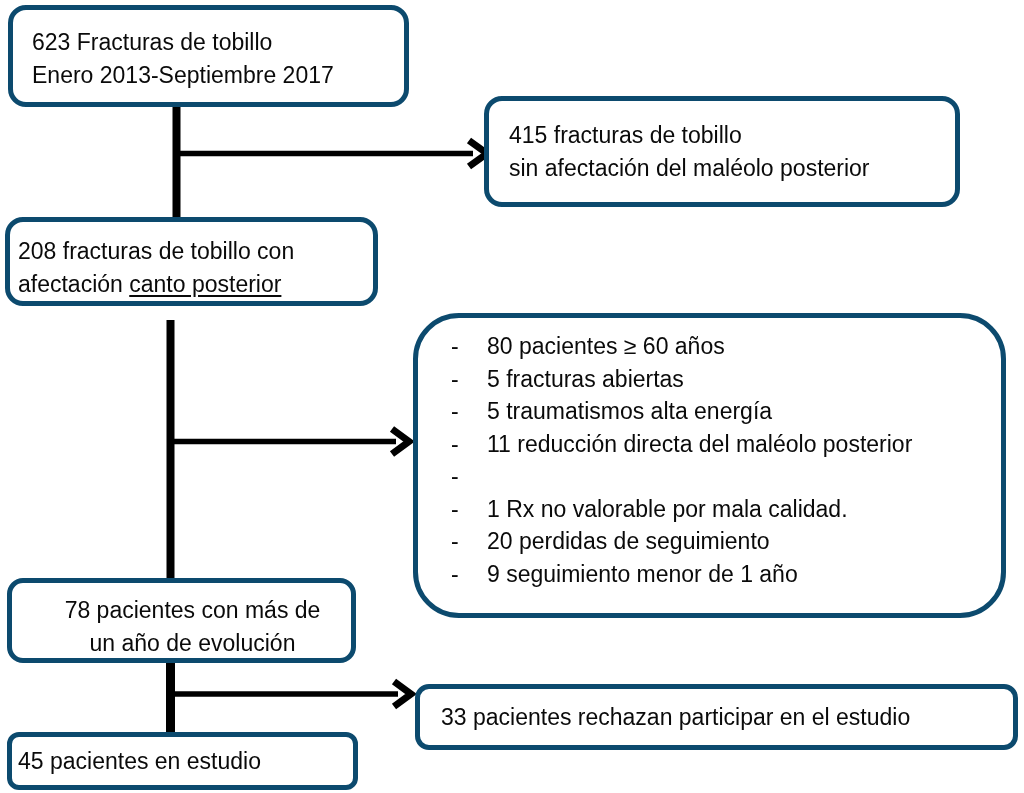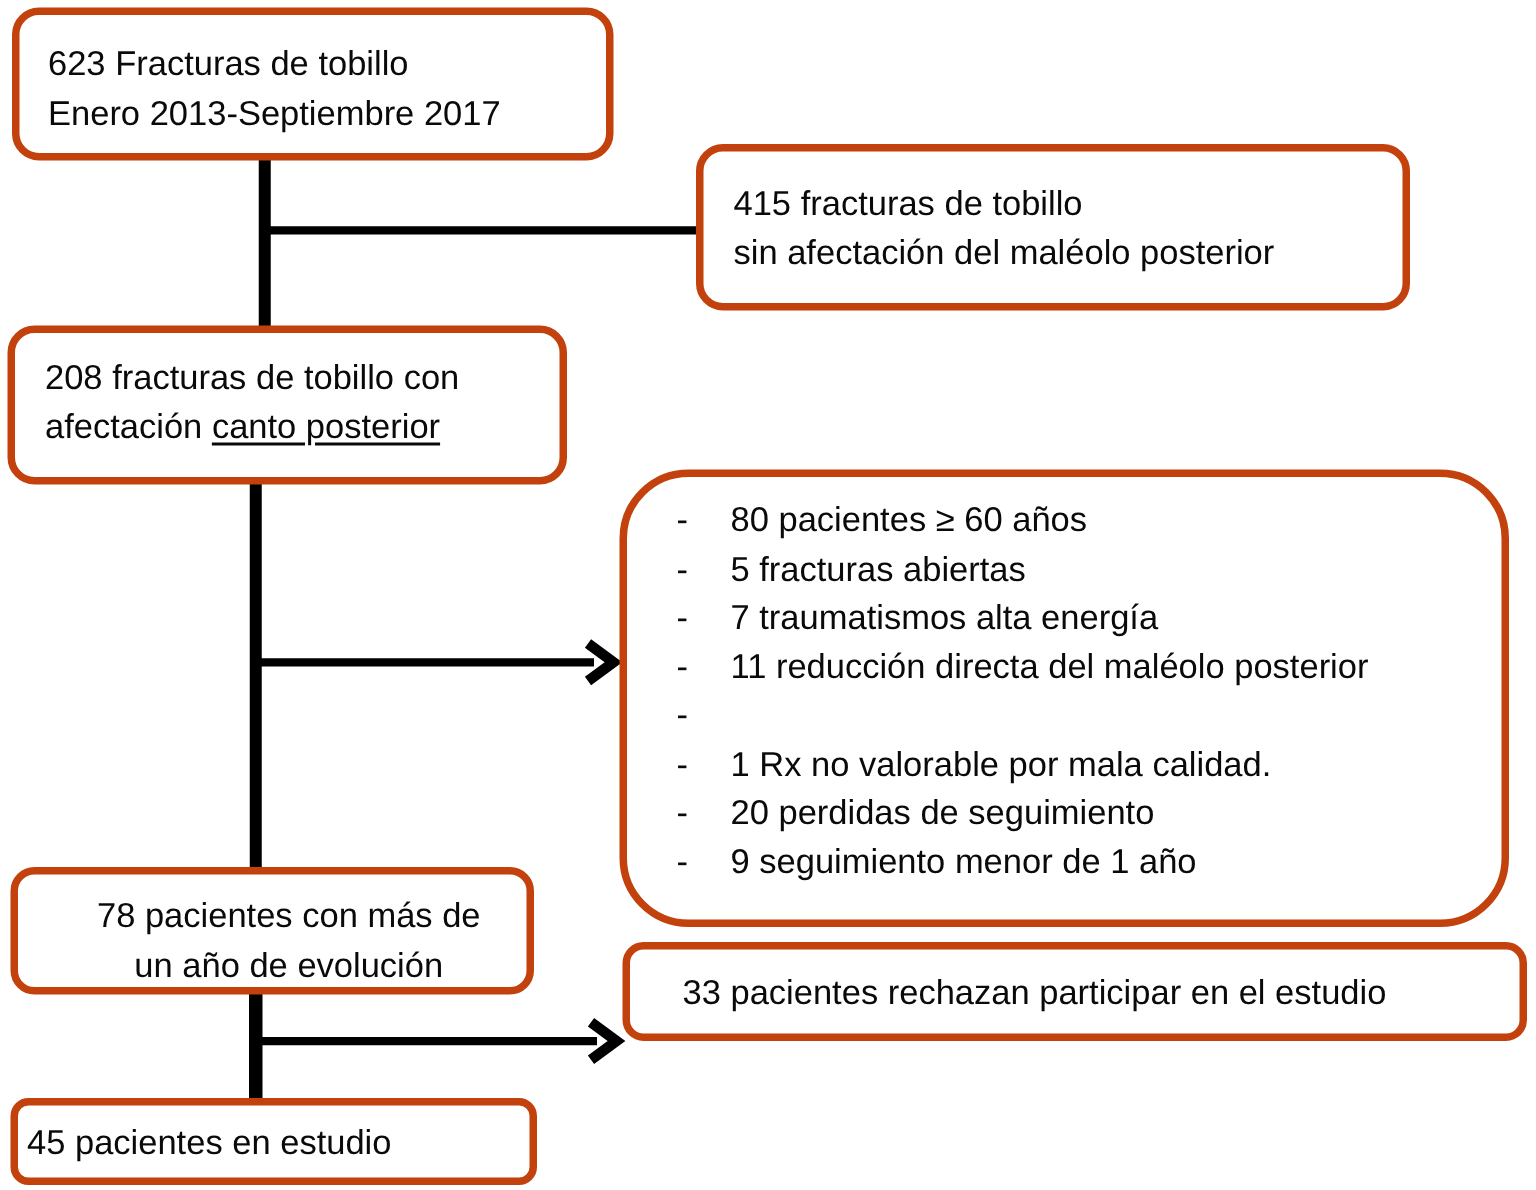--- a/index.html
+++ b/index.html
@@ -12,36 +12,36 @@
     width: 1024px;
     height: 793px;
     background: #ffffff;
     font-family: "Liberation Sans", sans-serif;
     color: #0a0a0a;
     overflow: hidden;
   }
   .box {
     position: absolute;
     box-sizing: border-box;
-    border: 5px solid #c2410c;
+    border: 5px solid #0c4a6e;
     border-radius: 18px;
     background: #ffffff;
     font-size: 23px;
     line-height: 33px;
   }
   .box .ln { display: block; white-space: nowrap; }
   .underline { text-decoration: underline; text-underline-offset: 3px; }
 
   
   .box-total        { left: 8px;   top: 5px;   width: 401px; height: 102px; padding: 16px 0 0 19px; }
-  .box-no-posterior { left: 464px; top: 96px;  width: 476px; height: 111px; padding: 18px 0 0 20px; }
-  .box-posterior    { left: 5px;   top: 217px; width: 373px; height: 106px; padding: 13px 0 0 20px; }
+  .box-no-posterior { left: 484px; top: 96px;  width: 476px; height: 111px; padding: 18px 0 0 20px; }
+  .box-posterior    { left: 5px;   top: 217px; width: 373px; height: 89px; padding: 13px 0 0 8px; }
   .box-exclusions   { left: 413px; top: 313px; width: 593px; height: 305px; border-radius: 46px; padding: 12px 0 0 0; line-height: 32.5px; }
   .box-one-year     { left: 7px;   top: 578px; width: 349px; height: 85px;  padding: 11px 0 16px 22px; border-radius: 16px; text-align: center; }
-  .box-refused      { left: 415px; top: 628px; width: 603px; height: 66px;  border-radius: 14px; display: flex; align-items: center; padding-left: 35px; }
+  .box-refused      { left: 415px; top: 684px; width: 603px; height: 66px;  border-radius: 14px; display: flex; align-items: center; padding-left: 21px; }
   .box-final        { left: 7px;   top: 732px; width: 351px; height: 58px;  border-radius: 12px; display: flex; align-items: center; padding-left: 6px; }
 
   .excl-row { display: flex; white-space: nowrap; }
   .excl-dash { width: 36px; text-align: left; padding-left: 33px; flex: none; }
 
   .overlay {
     position: absolute;
     left: 0; top: 0;
     width: 1024px;
     height: 793px;
@@ -96,21 +96,21 @@
     <div class="excl-row">
       <span class="excl-dash">-</span>
       <span>80 pacientes ≥ 60 años</span>
     </div>
     <div class="excl-row">
       <span class="excl-dash">-</span>
       <span>5 fracturas abiertas</span>
     </div>
     <div class="excl-row">
       <span class="excl-dash">-</span>
-      <span>7 traumatismos alta energía</span>
+      <span>5 traumatismos alta energía</span>
     </div>
     <div class="excl-row">
       <span class="excl-dash">-</span>
       <span>11 reducción directa del maléolo posterior</span>
     </div>
     <div class="excl-row">
       <span class="excl-dash">-</span>
     </div>
     <div class="excl-row">
       <span class="excl-dash">-</span>

